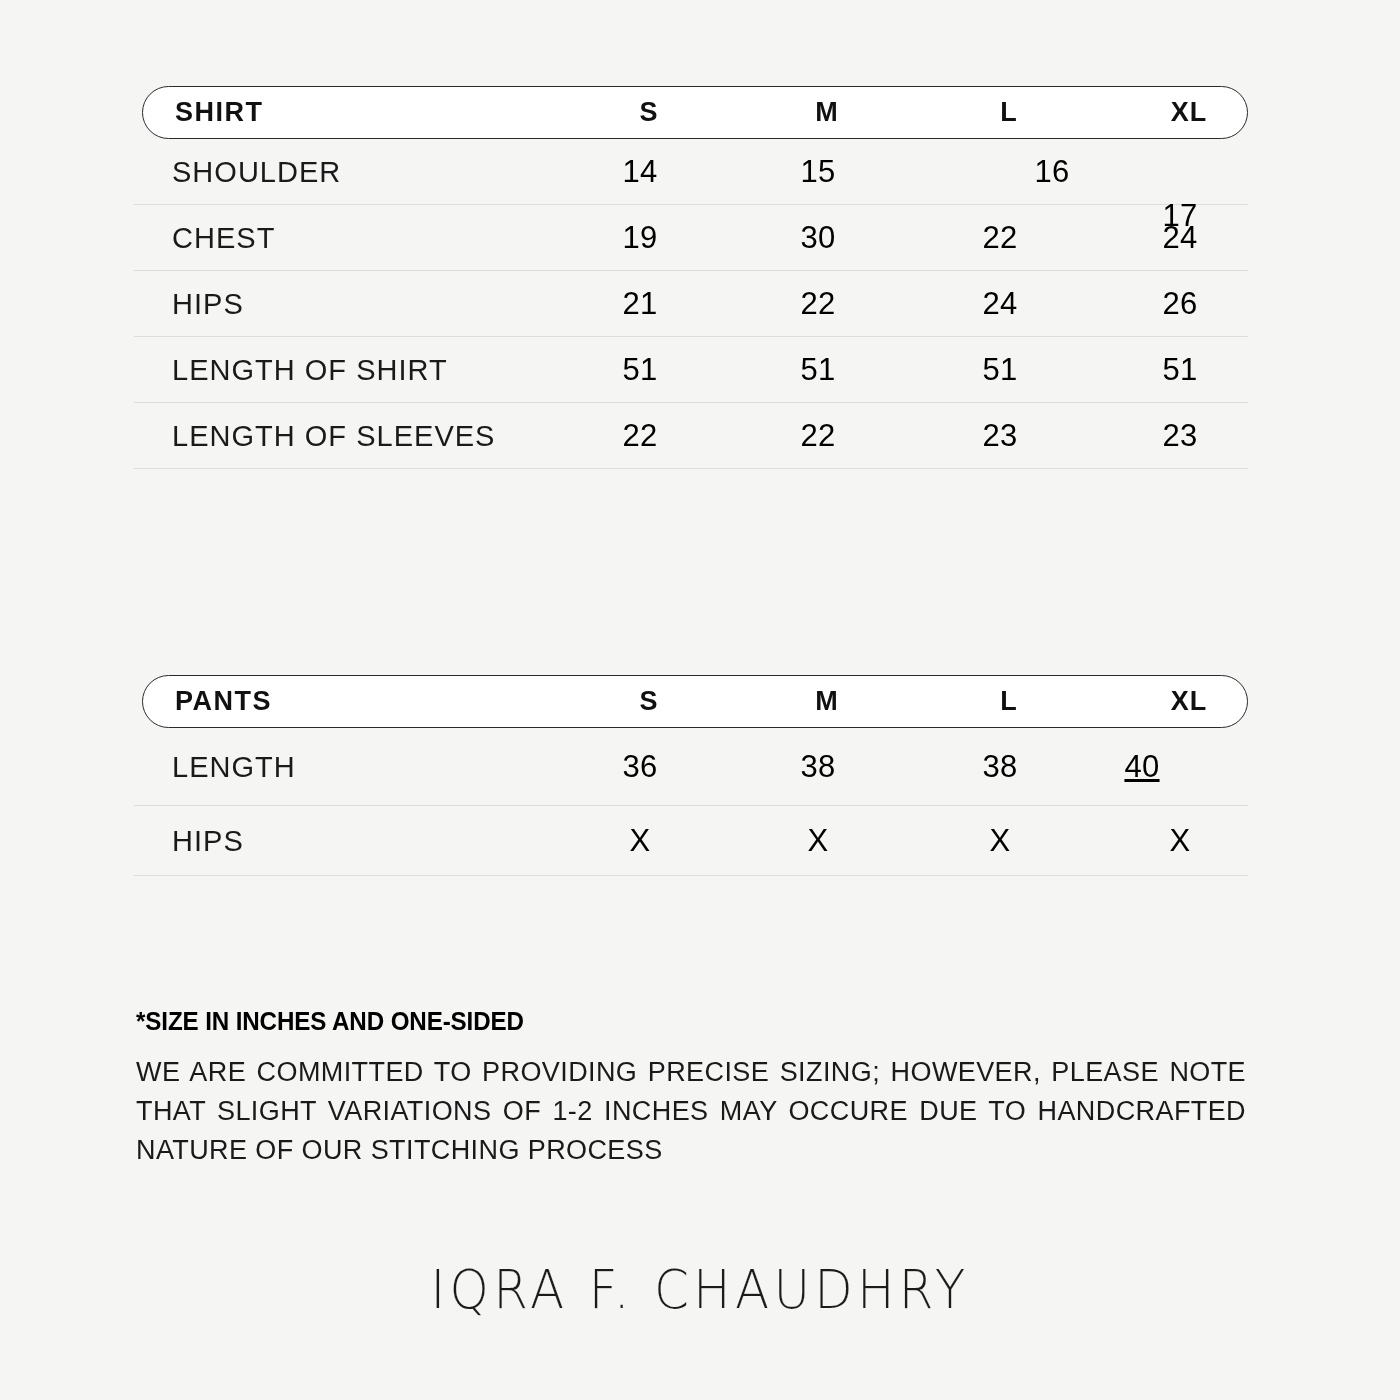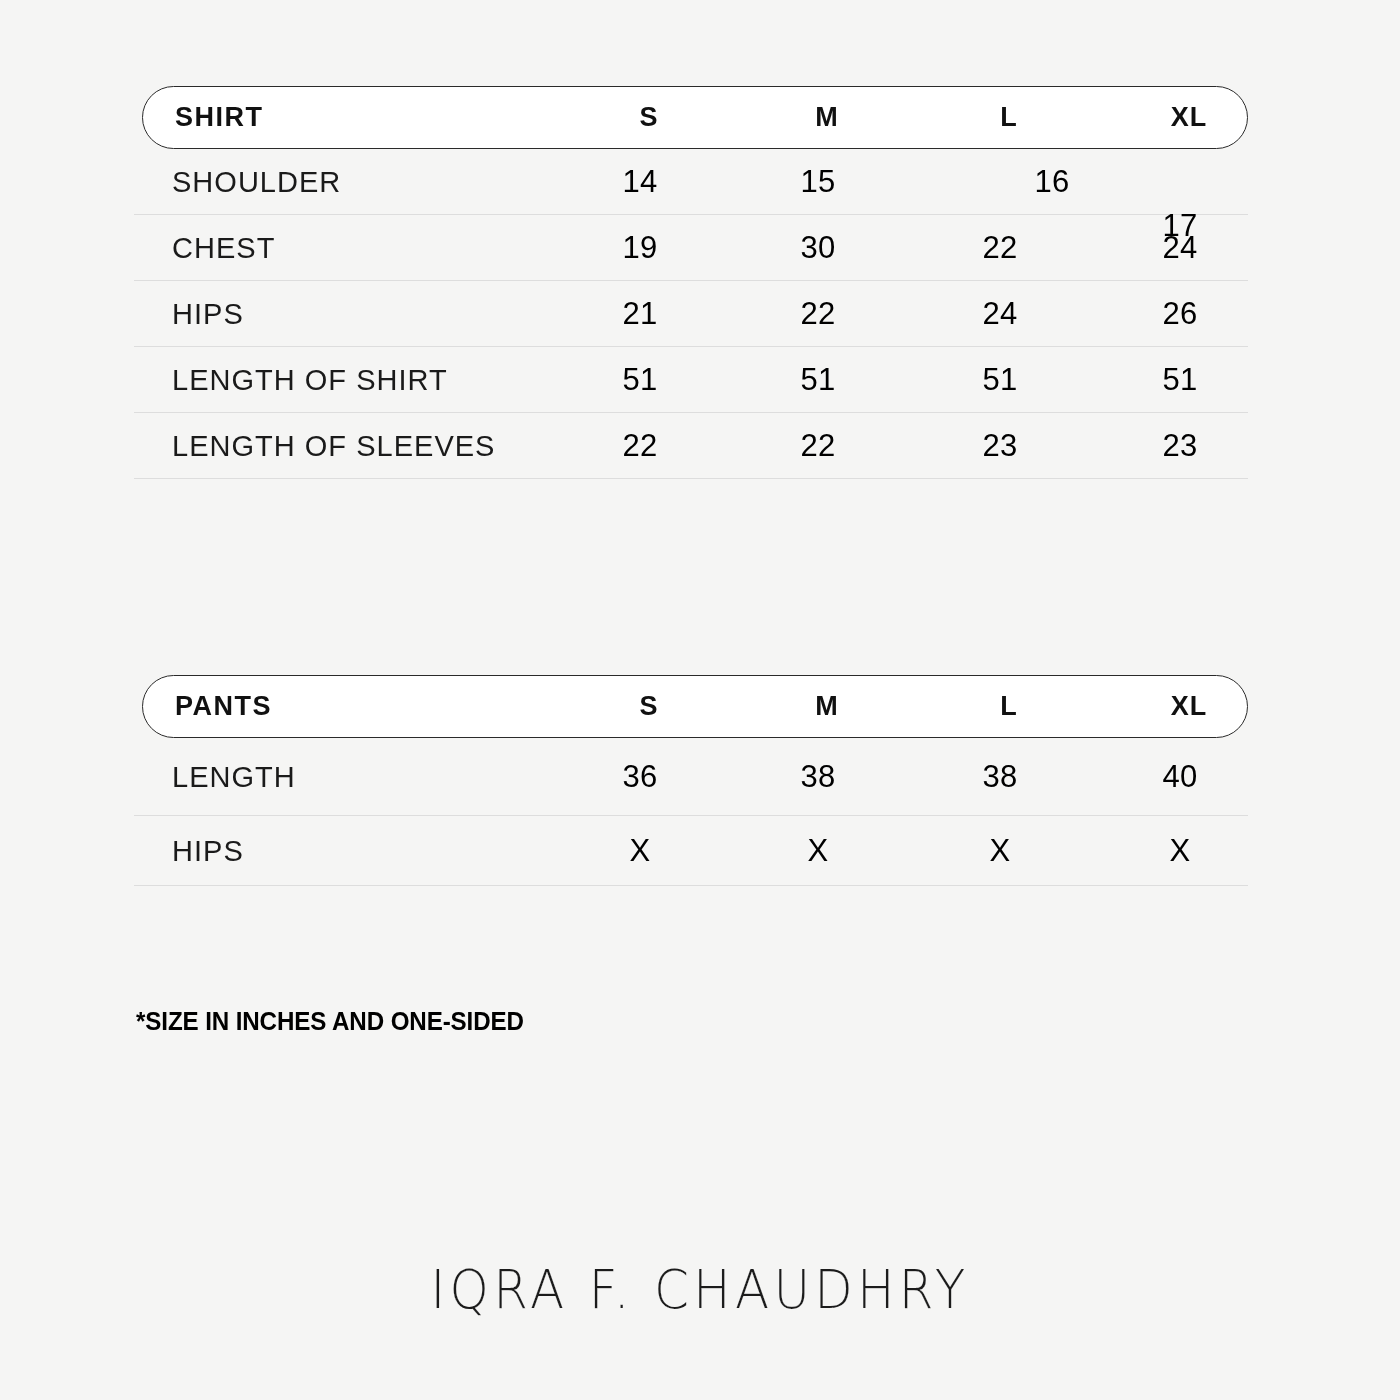--- a/index.html
+++ b/index.html
@@ -25,21 +25,21 @@
     position: absolute;
     left: 134px;
     width: 1114px;
   }
   #shirt-table { top: 86px; }
   #pants-table { top: 675px; }
 
   
   .table-header {
     position: relative;
-    height: 63px;
+    height: 53px;
     margin-left: 8px;
     margin-right: 0px;
     background: #ffffff;
     border: 1.6px solid #2a2a2a;
     border-radius: 34px;
     display: flex;
     align-items: center;
   }
 
   .table-header .hdr-label {
@@ -207,33 +207,34 @@
       <span class="hdr-size" style="left:866px;">L</span>
       <span class="hdr-size" style="left:1046px;">XL</span>
     </div>
     <div class="table-body">
 
       <div class="data-row" style="height:78px;">
         <span class="row-label">LENGTH</span>
         <span class="row-val" style="left:506px;">36</span>
         <span class="row-val" style="left:684px;">38</span>
         <span class="row-val" style="left:866px;">38</span>
-        <span class="row-val" style="left:1046px;">40</span>
+        <span class="row-val" style="left:1008px;text-decoration:underline;">40</span>
       </div>
 
       <div class="data-row" style="height:70px;">
         <span class="row-label">HIPS</span>
         <span class="row-val" style="left:506px;">X</span>
         <span class="row-val" style="left:684px;">X</span>
         <span class="row-val" style="left:866px;">X</span>
         <span class="row-val" style="left:1046px;">X</span>
       </div>
 
     </div>
   </div>
 
   <div class="notes">
     <div class="notes-heading">*SIZE IN INCHES AND ONE-SIDED</div>
+    <div class="notes-body">WE ARE COMMITTED TO PROVIDING PRECISE SIZING; HOWEVER, PLEASE NOTE THAT SLIGHT VARIATIONS OF 1-2 INCHES MAY OCCURE DUE TO HANDCRAFTED NATURE OF OUR STITCHING PROCESS</div>
   </div>
 
   <div class="brand-logo">IQRA F. CHAUDHRY</div>
 
 </div>
 
 </body></html>

